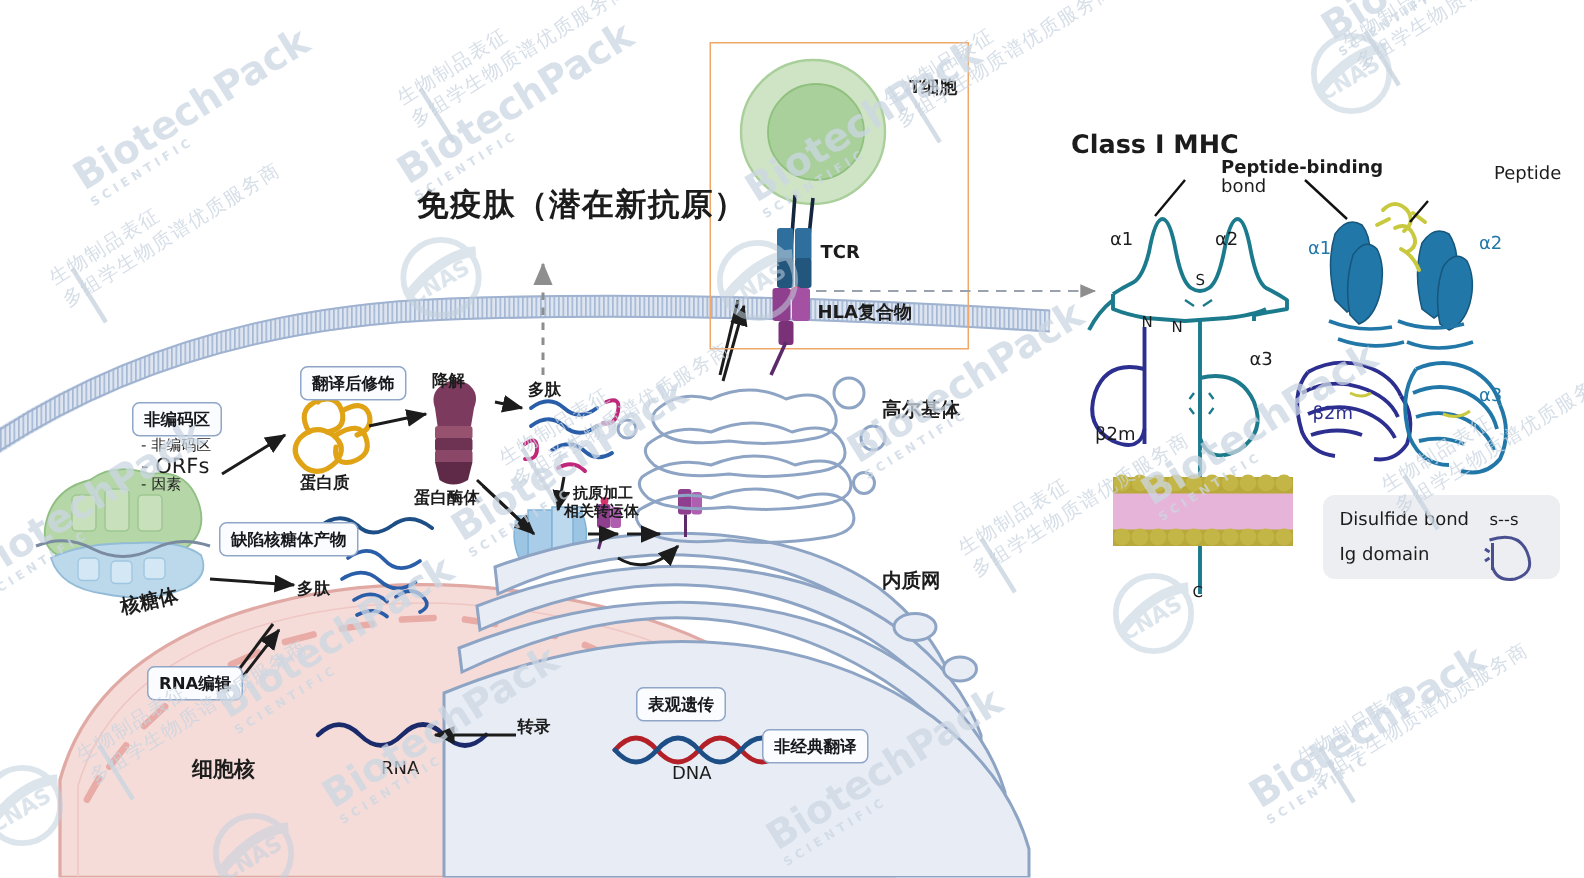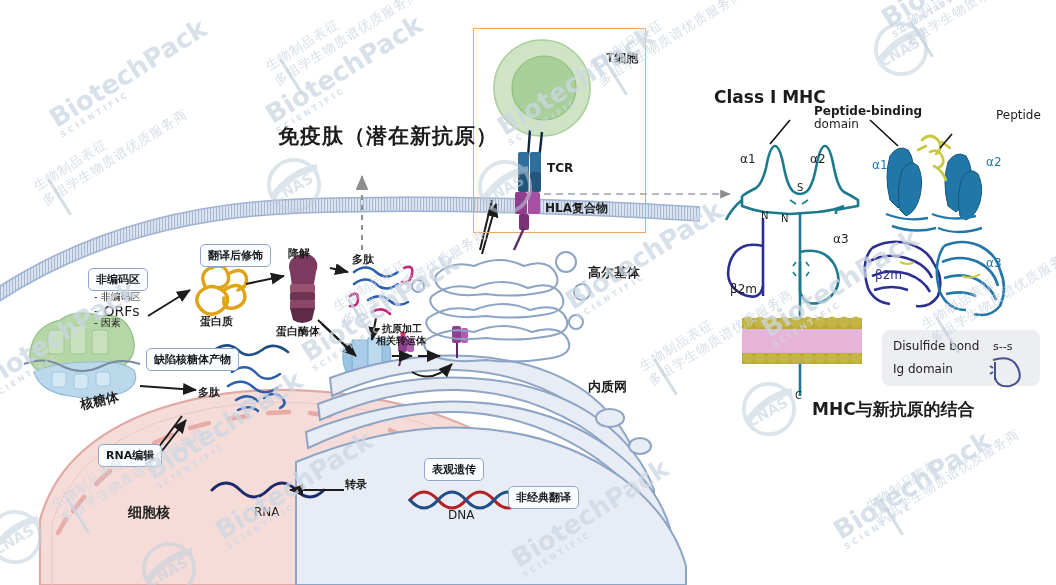--- a/index.html
+++ b/index.html
@@ -374,21 +374,21 @@
 
     <g stroke="#111" stroke-width="1.6" fill="none">
       <path d="M 770 144 L 790 120"></path>
       <path d="M 870 120 L 898 146"></path>
       <path d="M 952 134 L 940 148"></path>
     </g>
   </svg>
 
   <div class="lbl" style="left:714px;top:87px;font-size:17px;font-weight:700;z-index:30;">Class I MHC</div>
   <div class="lbl" style="left:814px;top:104px;font-size:12px;z-index:30;font-weight:bold;">Peptide-binding</div>
-  <div class="lbl" style="left:814px;top:117px;font-size:12px;z-index:30;">domain</div>
+  <div class="lbl" style="left:814px;top:117px;font-size:12px;z-index:30;">bond</div>
   <div class="lbl" style="left:958px;top:108px;font-size:12px;z-index:30;margin-left:38px;">Peptide</div>
 
   <div class="lbl" style="left:740px;top:152px;font-size:12px;z-index:30;">α1</div>
   <div class="lbl" style="left:810px;top:152px;font-size:12px;z-index:30;">α2</div>
   <div class="lbl" style="left:833px;top:232px;font-size:12px;z-index:30;">α3</div>
   <div class="lbl" style="left:730px;top:282px;font-size:12px;z-index:30;">β2m</div>
   <div class="lbl" style="left:761px;top:210px;font-size:10px;z-index:30;">N</div>
   <div class="lbl" style="left:781px;top:213px;font-size:10px;z-index:30;">N</div>
   <div class="lbl" style="left:795px;top:390px;font-size:10px;z-index:30;">C</div>
   <div class="lbl" style="left:797px;top:182px;font-size:10px;z-index:30;">S</div>
@@ -403,21 +403,20 @@
   <div class="lbl" style="left:993px;top:340px;font-size:11px;z-index:30;">s--s</div>
   <div class="lbl" style="left:893px;top:362px;font-size:12px;z-index:30;">Ig domain</div>
   <svg class="svgl svgtop">
     <g fill="none" stroke="#4a4f8f" stroke-width="2">
       <path d="M 993 360 Q 1012 354 1018 368 Q 1024 382 1010 386 Q 998 388 995 378"></path>
       <path d="M 995 362 L 995 380"></path>
       <path d="M 990 366 L 993 368 M 993 372 L 990 374"></path>
     </g>
   </svg>
 
-  <div class="lbl cnlbl" style="left:812px;top:398px;font-size:17px;z-index:30;">MHC与新抗原的结合</div>
 
   <div class="wm-layer">
 
     <svg class="cnas" style="left:-14px;top:508px;" viewBox="0 0 60 60">
       <circle cx="30" cy="30" r="26" fill="none" stroke="#c2d0dd" stroke-width="4"></circle>
       <path d="M 8 42 Q 30 14 54 12" stroke="#c2d0dd" stroke-width="7" fill="none"></path>
       <text x="30" y="38" font-size="15" fill="#c2d0dd" text-anchor="middle" transform="rotate(-30 30 36)" font-family="DejaVu Sans, sans-serif" font-weight="700">CNAS</text>
     </svg>
     <svg class="cnas" style="left:265px;top:156px;" viewBox="0 0 60 60">
       <circle cx="30" cy="30" r="26" fill="none" stroke="#c2d0dd" stroke-width="4"></circle>

